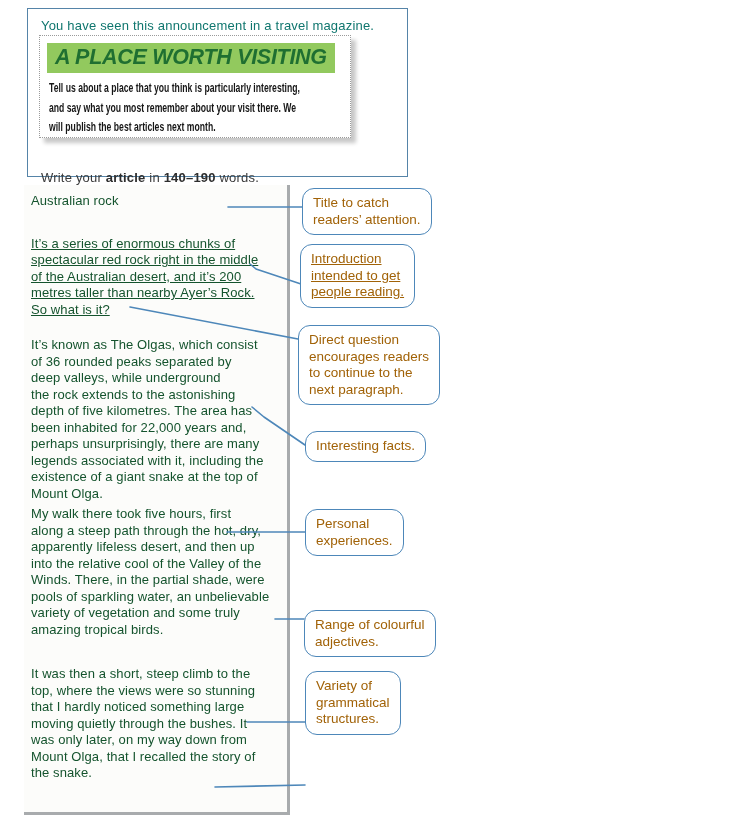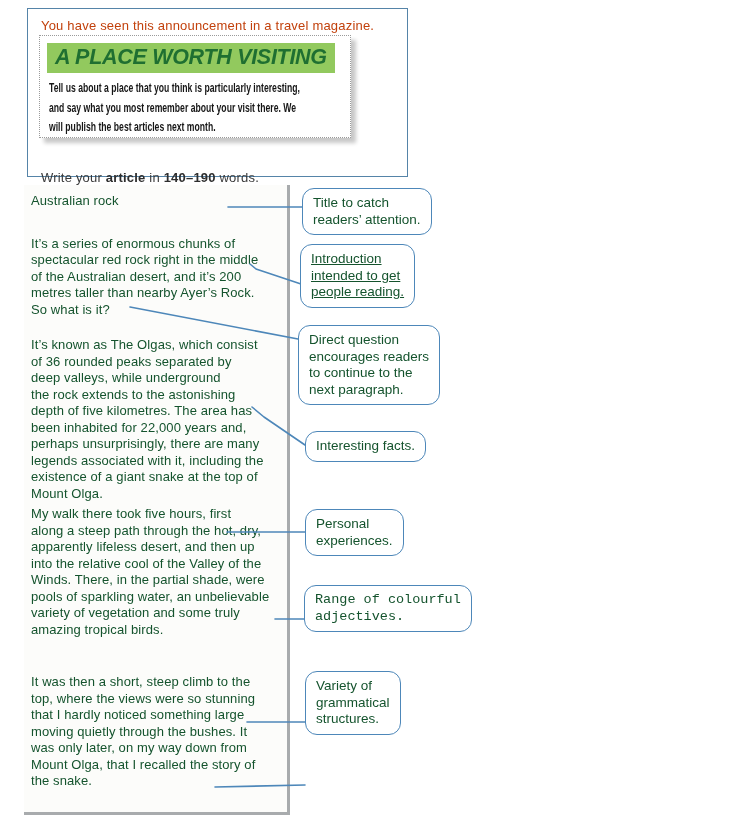--- a/index.html
+++ b/index.html
@@ -22,21 +22,21 @@
     left: 27px; top: 8px;
     width: 381px; height: 169px;
     border: 1.5px solid #5584a8;
     background: #ffffff;
     box-sizing: border-box;
   }
   .task-intro {
     position: absolute;
     left: 13px; top: 9px;
     font-size: 13px;
-    color: #c2410c;
+    color: #0f766e;
     letter-spacing: 0.2px;
   }
   .announcement {
     position: absolute;
     left: 11px; top: 26px;
     width: 312px; height: 103px;
     background: #ffffff;
     border: 1px dotted #9a9a9a;
     box-shadow: 5px 5px 4px rgba(0,0,0,0.22);
     box-sizing: border-box;
@@ -91,44 +91,44 @@
     font-size: 13px;
     line-height: 16.5px;
     color: #14532d;
     letter-spacing: 0.1px;
   }
   .article-title {
     margin: 0 0 26px 0;
     white-space: pre-line;
   }
   .para { margin: 0; white-space: pre-line; }
-  .para-1 { margin-bottom: 19px; }
+  .para-1 { margin-bottom: 19px; text-decoration: underline; }
   .para-2 { margin-bottom: 4px; }
-  .para-3 { margin-bottom: 36px; }
+  .para-3 { margin-bottom: 28px; }
 
   
   .callout {
     position: absolute;
     background: #ffffff;
     border: 1.5px solid #4d87b9;
     border-radius: 12px;
     padding: 6px 10px;
     font-size: 13.5px;
     line-height: 16.5px;
-    color: #14532d;
+    color: #a16207;
     white-space: pre-line;
     z-index: 4;
     box-sizing: border-box;
   }
   .co-1 { left: 302px; top: 188px; }
   .co-2 { left: 300px; top: 244px; text-decoration: underline; }
   .co-3 { left: 298px; top: 325px; }
   .co-4 { left: 305px; top: 431px; text-align: center; }
   .co-5 { left: 305px; top: 509px; }
-  .co-6 { left: 304px; top: 585px; font-family: Liberation Mono, monospace; }
+  .co-6 { left: 304px; top: 610px; }
   .co-7 { left: 305px; top: 671px; }
   .co-8 { left: 305px; top: 739px; }
 
   .connectors {
     position: absolute;
     left: 0; top: 0;
     width: 730px; height: 825px;
     pointer-events: none;
     z-index: 3;
   }

